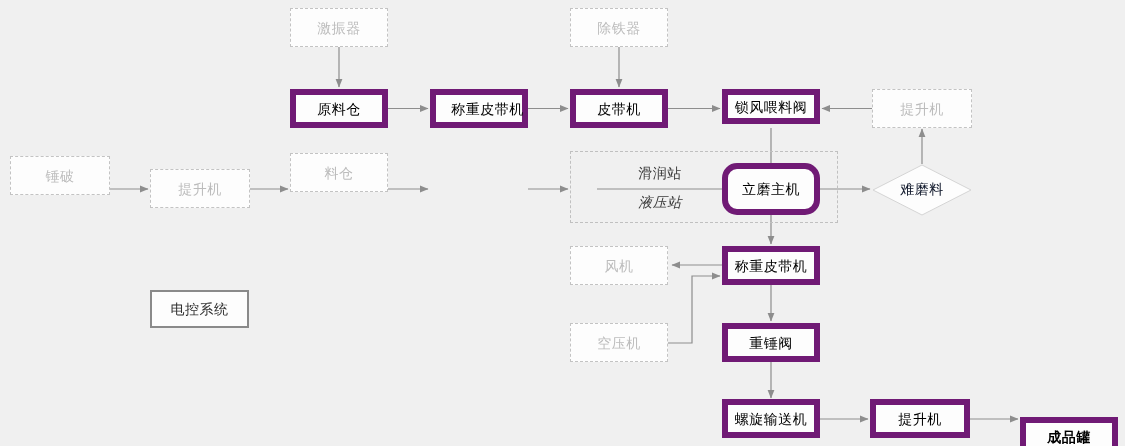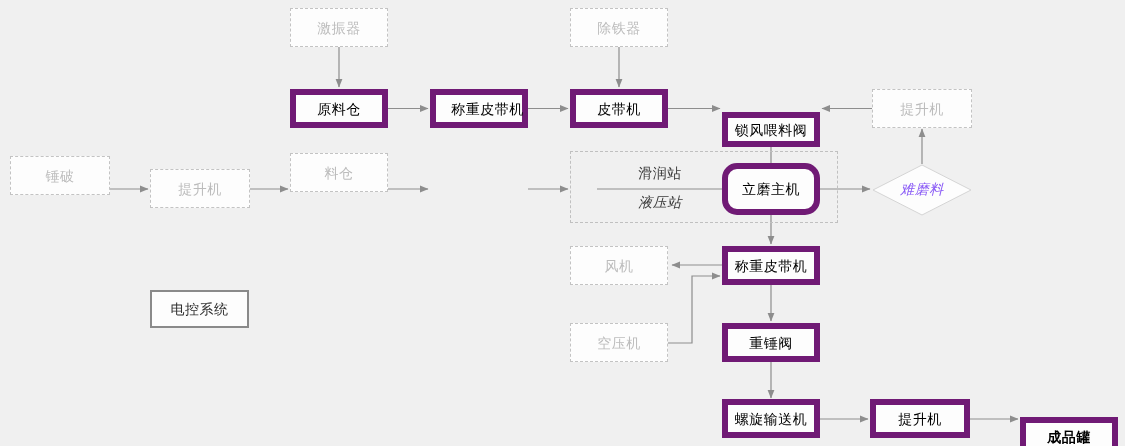--- a/index.html
+++ b/index.html
@@ -54,24 +54,23 @@
     position: absolute;
     inset: 0;
   }
   .diamond .dlabel {
     position: absolute;
     inset: 0;
     display: flex;
     align-items: center;
     justify-content: center;
     font-size: 14px;
-    color: #8b5cf6;
+    color: #0f172a;
     letter-spacing: 0.5px;
     white-space: nowrap;
-    font-style: italic;
   }
   .grp-label {
     position: absolute;
     font-size: 14px;
     color: #3a3a3a;
     letter-spacing: 0.5px;
     white-space: nowrap;
     display: flex;
     align-items: center;
     justify-content: center;
@@ -153,21 +152,21 @@
   <div class="group-box" style="left:570px; top:151px; width:268px; height:72px;"></div>
   <div class="grp-label" style="left:600px; top:165px; width:120px; height:18px;">滑润站</div>
   <div class="grp-label" style="left:600px; top:194px; width:120px; height:18px;font-style:italic;">液压站</div>
 
   <div class="node dashed" style="left:290px; top:8px; width:98px; height:39px;">激振器</div>
   <div class="node dashed" style="left:570px; top:8px; width:98px; height:39px;">除铁器</div>
 
   <div class="node solid" style="left:290px; top:89px; width:98px; height:39px;">原料仓</div>
   <div class="node solid" style="left:430px; top:89px; width:98px; height:39px;padding-left:17px;">称重皮带机</div>
   <div class="node solid" style="left:570px; top:89px; width:98px; height:39px;">皮带机</div>
-  <div class="node solid" style="left:722px; top:89px; width:98px; height:35px;margin-top:23px;">锁风喂料阀</div>
+  <div class="node solid" style="left:722px; top:89px; width:98px; height:35px;">锁风喂料阀</div>
   <div class="node dashed" style="left:872px; top:89px; width:100px; height:39px;">提升机</div>
 
   <div class="node dashed" style="left:10px; top:156px; width:100px; height:39px;">锤破</div>
   <div class="node dashed" style="left:150px; top:169px; width:100px; height:39px;">提升机</div>
   <div class="node dashed" style="left:290px; top:153px; width:98px; height:39px;">料仓</div>
   <div class="node solid" style="left:722px; top:163px; width:98px; height:52px;border-radius:15px;">立磨主机</div>
 
   <div class="diamond" style="left:872px; top:164px; width:100px; height:52px;">
     <svg class="dshape" viewBox="0 0 100 52" preserveAspectRatio="none">
       <polygon points="50,1 99,26 50,51 1,26" fill="#fdfdfd" stroke="#d5d5d5" stroke-width="1"></polygon>

